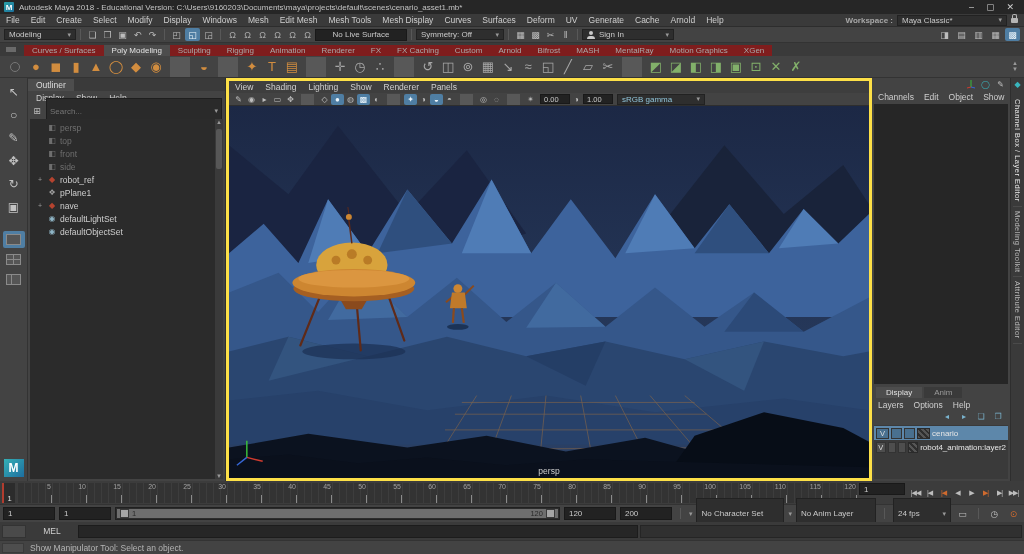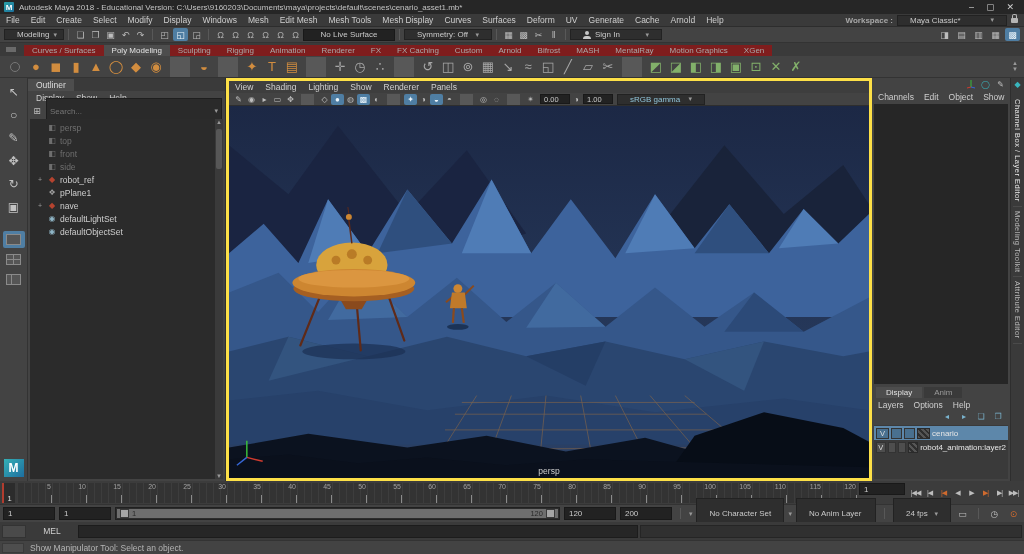--- a/index.html
+++ b/index.html
@@ -11,21 +11,21 @@
   .titlebar { position:absolute; top:0; left:0; width:1024px; height:14px; background:#262626; display:flex; align-items:center; padding:0 4px; gap:5px; }
   .titlebar .title { font-size:8px; color:#c4c4c4; flex:1; white-space:nowrap; overflow:hidden; }
   .logo { width:10px; height:10px; background:linear-gradient(135deg,#2aa3a8,#1b6f9e); color:#fff; font-size:8px; font-weight:bold; display:flex; align-items:center; justify-content:center; border-radius:1px; }
   .winctl { display:flex; gap:12px; padding-right:6px; font-size:9px; color:#cfcfcf; }
   .winctl span { cursor:default; }
 
   .menubar { position:absolute; top:14px; left:0; width:1024px; height:13px; background:#3a3a3a; display:flex; align-items:center; padding:0 6px; border-bottom:1px solid #2d2d2d; }
   .menubar .menus { display:flex; gap:11px; flex:1; }
   .menu-item { color:#cfcfcf; font-size:8.5px; white-space:nowrap; }
   .wslabel { color:#a8a8a8; font-size:8px; margin-right:4px;font-weight:bold; }
-  .dd { background:#2e2e2e; border:1px solid #222; color:#c9c9c9; display:inline-flex; align-items:center; gap:4px; padding:0 12px; height:11px; font-size:8px; }
+  .dd { background:#2e2e2e; border:1px solid #222; color:#c9c9c9; display:inline-flex; align-items:center; gap:4px; padding:0 4px; height:11px; font-size:8px; }
   .dd .arrow { color:#9a9a9a; font-size:7px; }
   .lock { width:7px; height:5px; background:#b5b5b5; border-radius:1px; position:relative; margin-left:4px; }
   .lock::before { content:""; position:absolute; left:1px; top:-4px; width:3px; height:4px; border:1px solid #b5b5b5; border-bottom:none; border-radius:2px 2px 0 0; }
 
   .statusline { position:absolute; top:27px; left:0; width:1024px; height:16px; background:#434343; display:flex; align-items:center; padding:0 4px; border-bottom:1px solid #333; }
   .sep { width:1px; height:11px; background:#585858; margin:0 4px; flex:none; }
   .icon { display:inline-flex; align-items:center; justify-content:center; width:15px; height:13px; font-size:9px; color:#bdbdbd; flex:none; }
   .icon.sep { width:1px; height:11px; background:#585858; margin:0 4px; color:transparent; overflow:hidden; }
   .icon.active { background:#4f7ea3; border-radius:2px; color:#eaf4fa; }
   .icon.key { color:#cf6a2e; }
@@ -186,21 +186,21 @@
       </div>
     <span class="wslabel">Workspace :</span>
     <span class="dd" style="width:110px">
       <span style="flex:1">Maya Classic*</span>
       <span class="arrow">▾</span>
     </span>
     <span class="lock"></span>
   </div>
 
   <div class="statusline">
-    <span class="dd" style="width:60px">
+    <span class="dd" style="width:72px">
       <span style="flex:1">Modeling</span>
       <span class="arrow">▾</span>
     </span>
     <span class="sep"></span>
     <span style="display:flex">
 
     <span class="icon">
           <i style="font-style:normal">❏</i>
         </span>
         <span class="icon">

